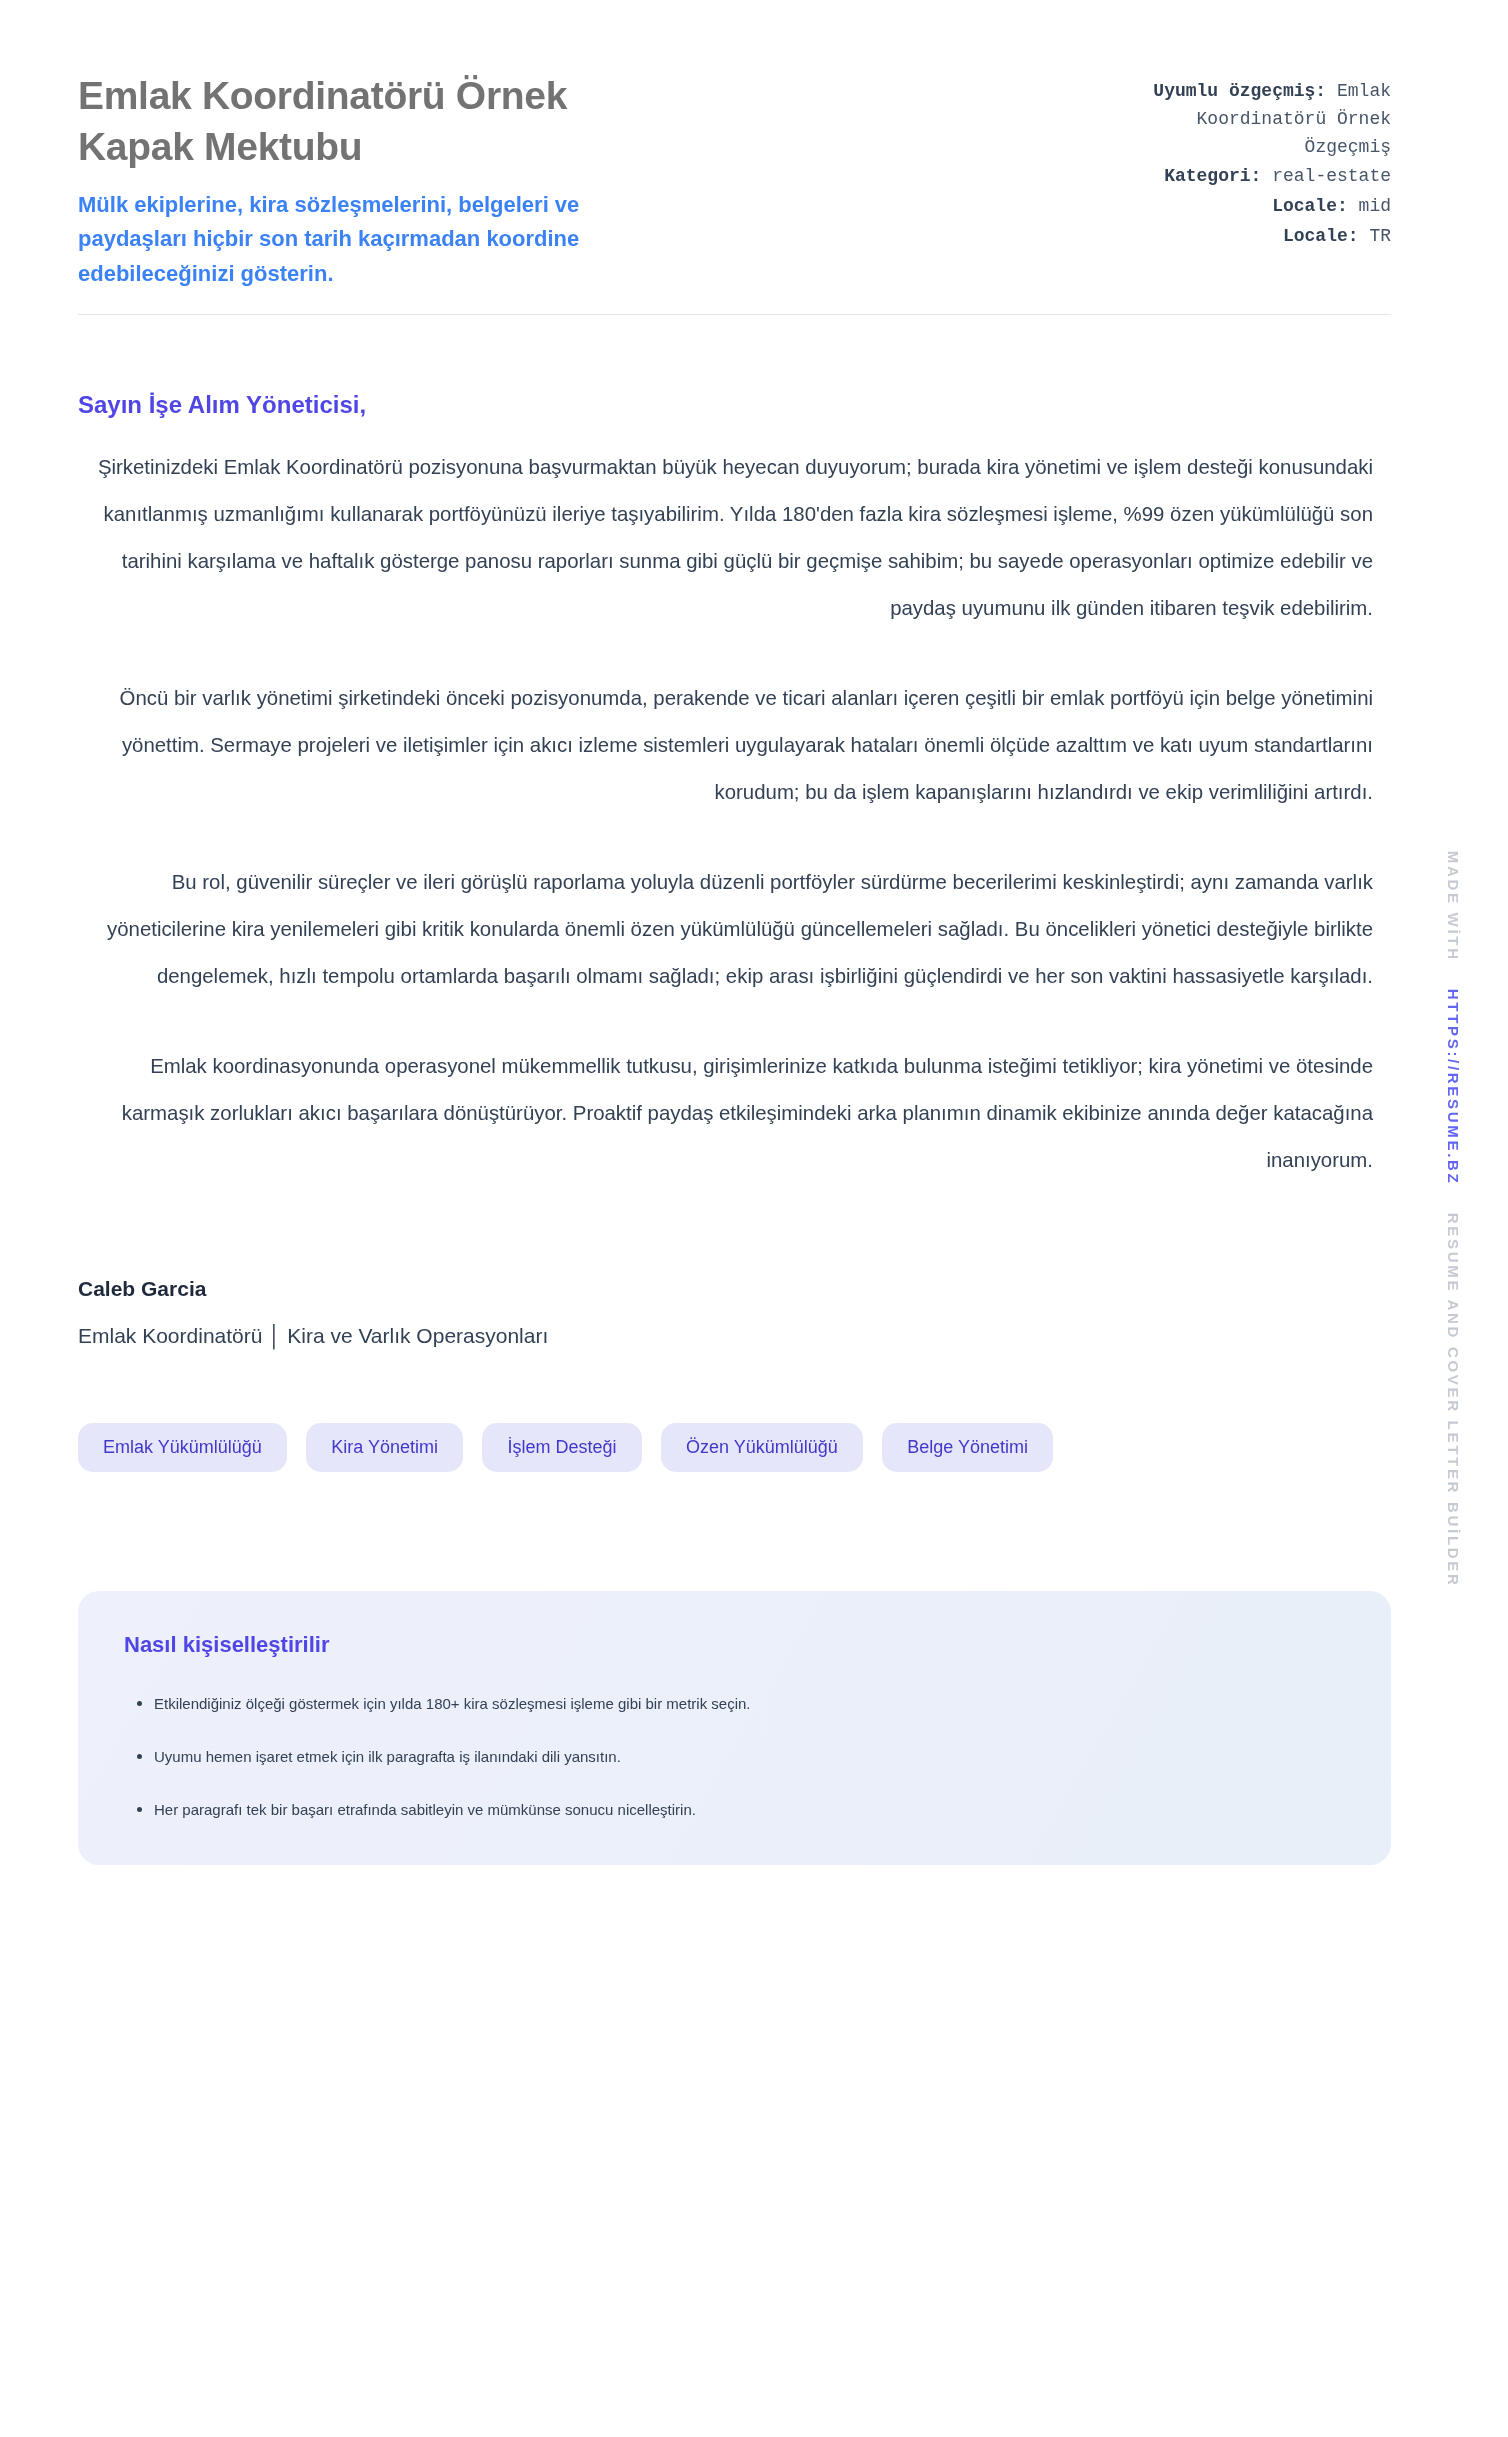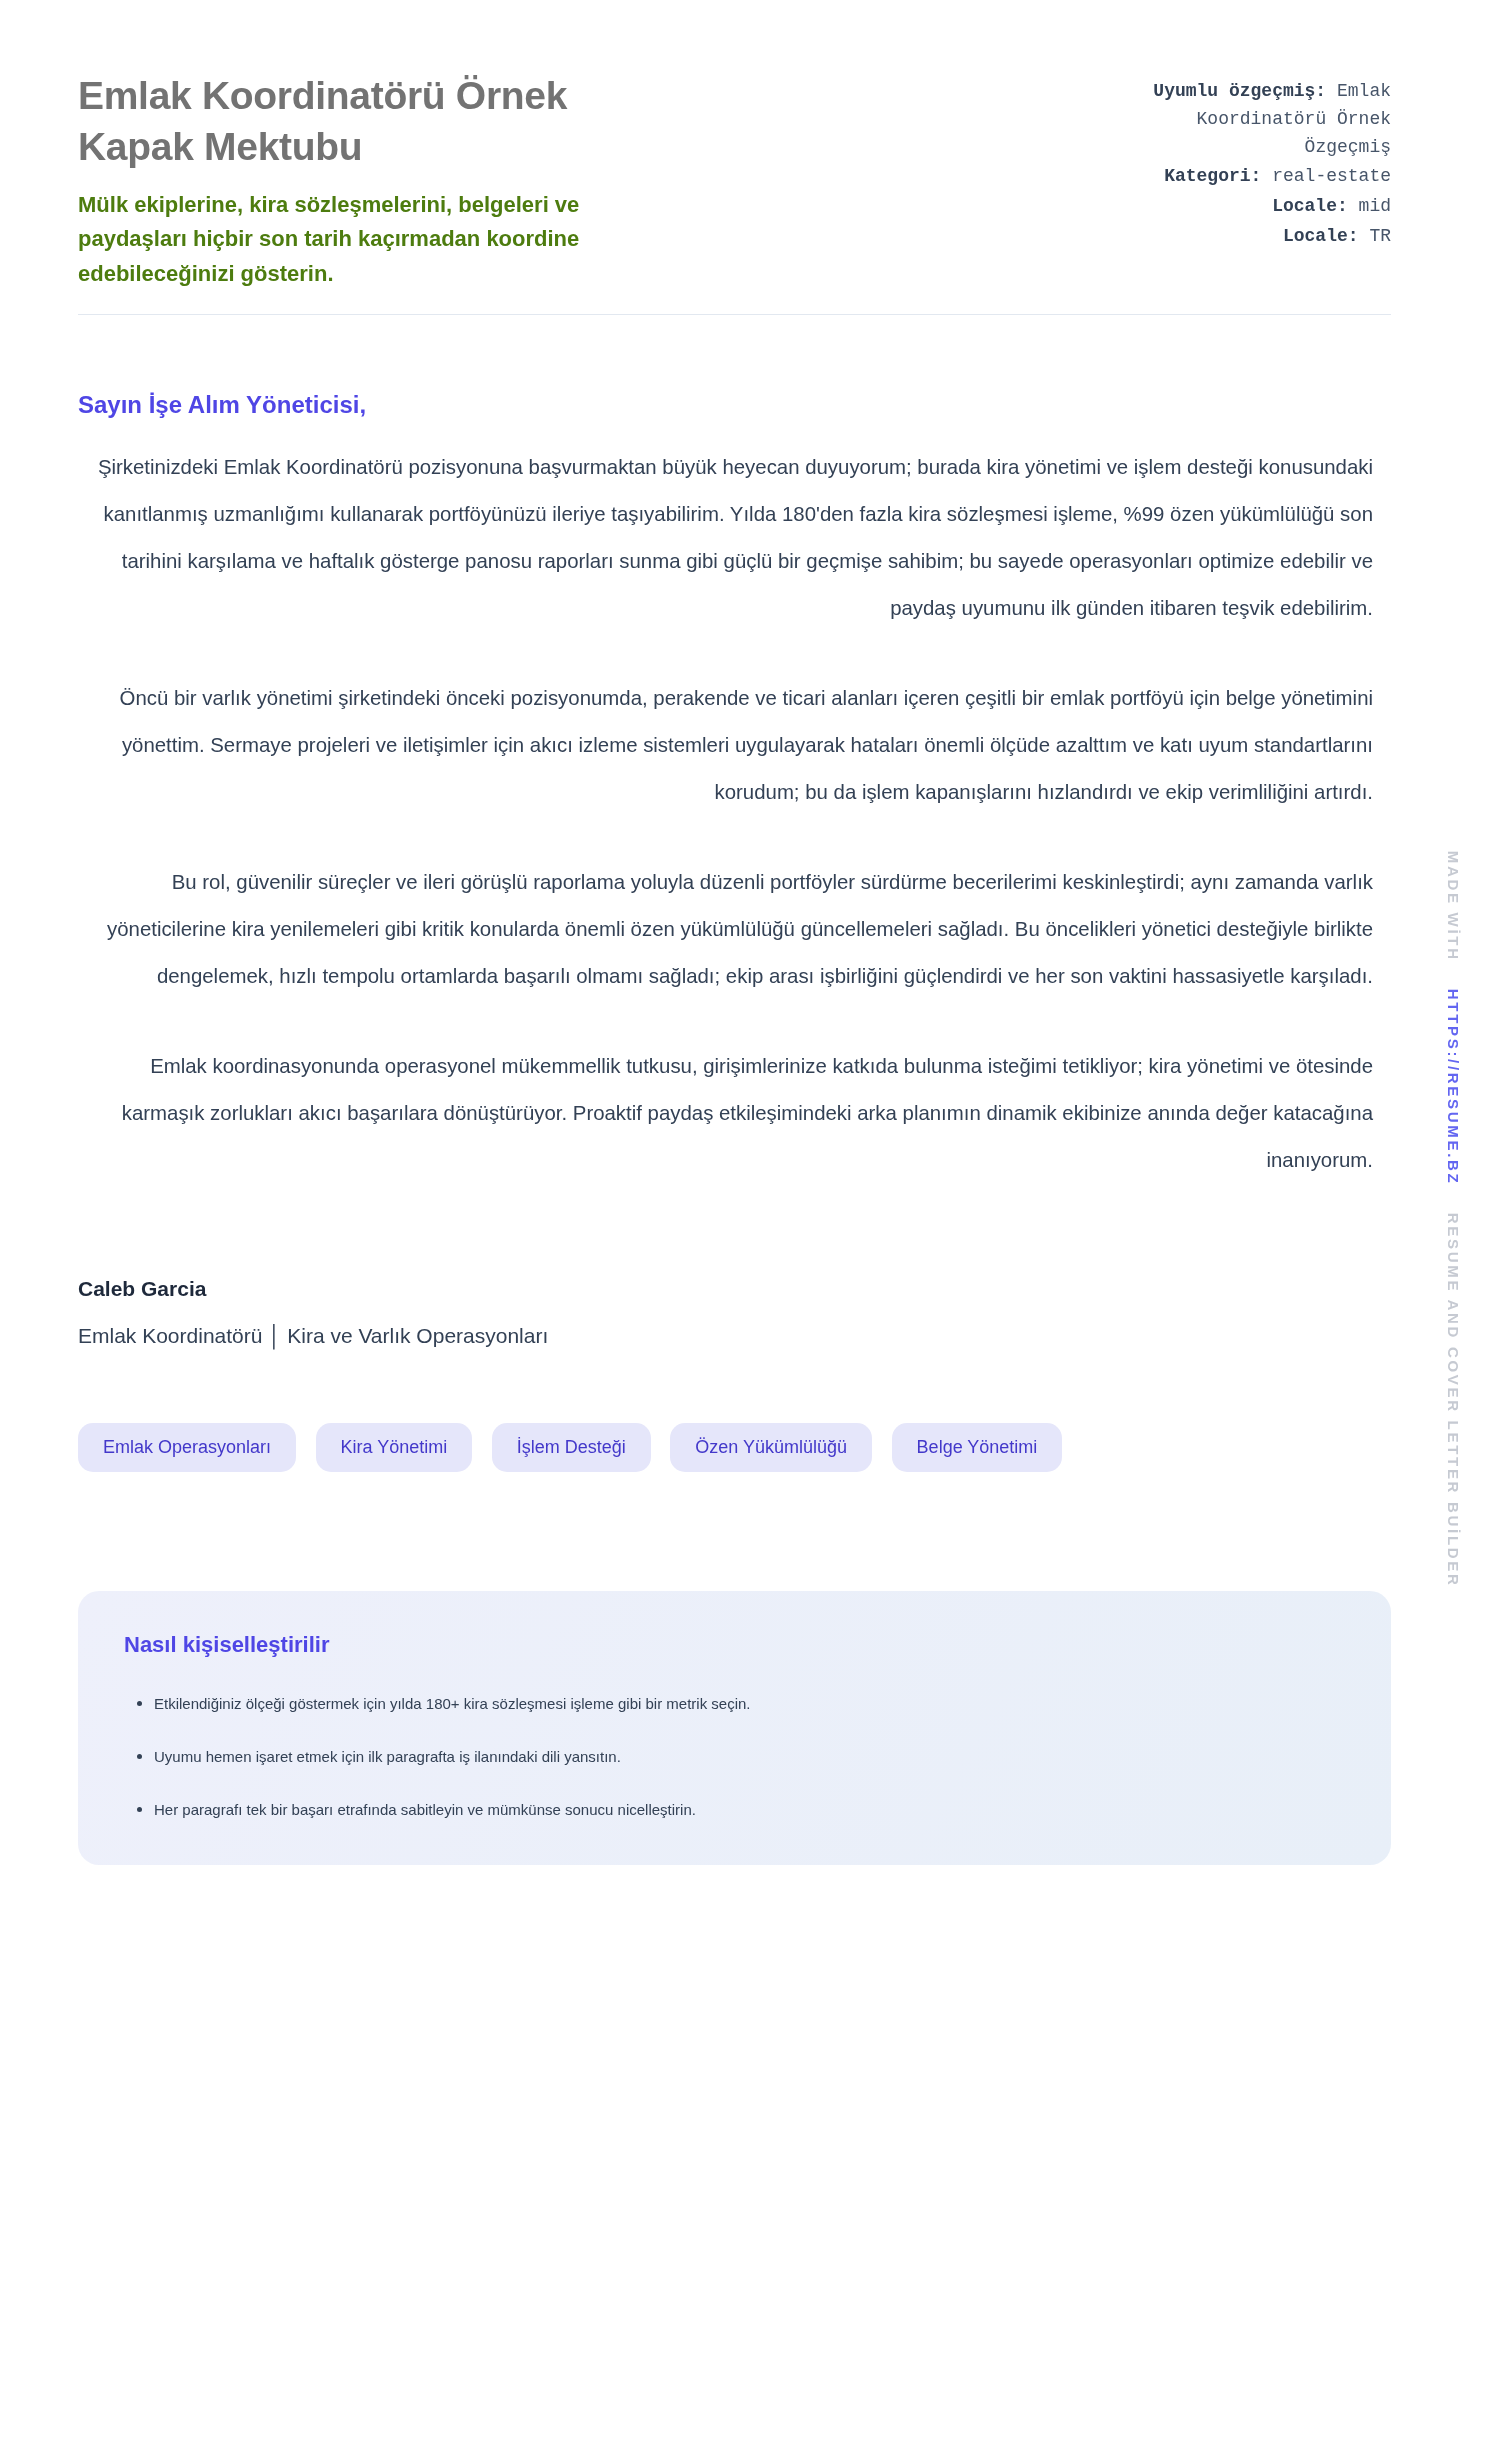--- a/index.html
+++ b/index.html
@@ -26,21 +26,21 @@
     font-size: 39px;
     font-weight: 700;
     line-height: 1.3;
     letter-spacing: -0.3px;
   }
   .subtitle {
     margin-top: 16px;
     font-size: 22px;
     font-weight: 600;
     line-height: 1.55;
-    color: #4d7c0f;
+    color: #3b82f6;
     max-width: 586px;
   }
   .meta {
     width: 275px;
     text-align: right;
     font-size: 18px;
     line-height: 1.55;
     padding-top: 7px;
     font-family: Liberation Mono, monospace;
   }
@@ -191,21 +191,21 @@
     <p class="greeting">Sayın İşe Alım Yöneticisi,</p>
     <p class="para">Şirketinizdeki Emlak Koordinatörü pozisyonuna başvurmaktan büyük heyecan duyuyorum; burada kira yönetimi ve işlem desteği konusundaki kanıtlanmış uzmanlığımı kullanarak portföyünüzü ileriye taşıyabilirim. Yılda 180'den fazla kira sözleşmesi işleme, %99 özen yükümlülüğü son tarihini karşılama ve haftalık gösterge panosu raporları sunma gibi güçlü bir geçmişe sahibim; bu sayede operasyonları optimize edebilir ve paydaş uyumunu ilk günden itibaren teşvik edebilirim.</p>
     <p class="para">Öncü bir varlık yönetimi şirketindeki önceki pozisyonumda, perakende ve ticari alanları içeren çeşitli bir emlak portföyü için belge yönetimini yönettim. Sermaye projeleri ve iletişimler için akıcı izleme sistemleri uygulayarak hataları önemli ölçüde azalttım ve katı uyum standartlarını korudum; bu da işlem kapanışlarını hızlandırdı ve ekip verimliliğini artırdı.</p>
     <p class="para">Bu rol, güvenilir süreçler ve ileri görüşlü raporlama yoluyla düzenli portföyler sürdürme becerilerimi keskinleştirdi; aynı zamanda varlık yöneticilerine kira yenilemeleri gibi kritik konularda önemli özen yükümlülüğü güncellemeleri sağladı. Bu öncelikleri yönetici desteğiyle birlikte dengelemek, hızlı tempolu ortamlarda başarılı olmamı sağladı; ekip arası işbirliğini güçlendirdi ve her son vaktini hassasiyetle karşıladı.</p>
     <p class="para">Emlak koordinasyonunda operasyonel mükemmellik tutkusu, girişimlerinize katkıda bulunma isteğimi tetikliyor; kira yönetimi ve ötesinde karmaşık zorlukları akıcı başarılara dönüştürüyor. Proaktif paydaş etkileşimindeki arka planımın dinamik ekibinize anında değer katacağına inanıyorum.</p>
     <p class="sig-name">Caleb Garcia</p>
     <p class="sig-role">Emlak Koordinatörü │ Kira ve Varlık Operasyonları</p>
   </section>
 
   <div class="tags">
-    <span class="tag">Emlak Operasyonları</span>
+    <span class="tag">Emlak Yükümlülüğü</span>
     <span class="tag">Kira Yönetimi</span>
     <span class="tag">İşlem Desteği</span>
     <span class="tag">Özen Yükümlülüğü</span>
     <span class="tag">Belge Yönetimi</span>
   </div>
 
   <section class="tips">
     <h2 class="tips-title">Nasıl kişiselleştirilir</h2>
     <ul class="tips-list">
       <li class="tip">Etkilendiğiniz ölçeği göstermek için yılda 180+ kira sözleşmesi işleme gibi bir metrik seçin.</li>

